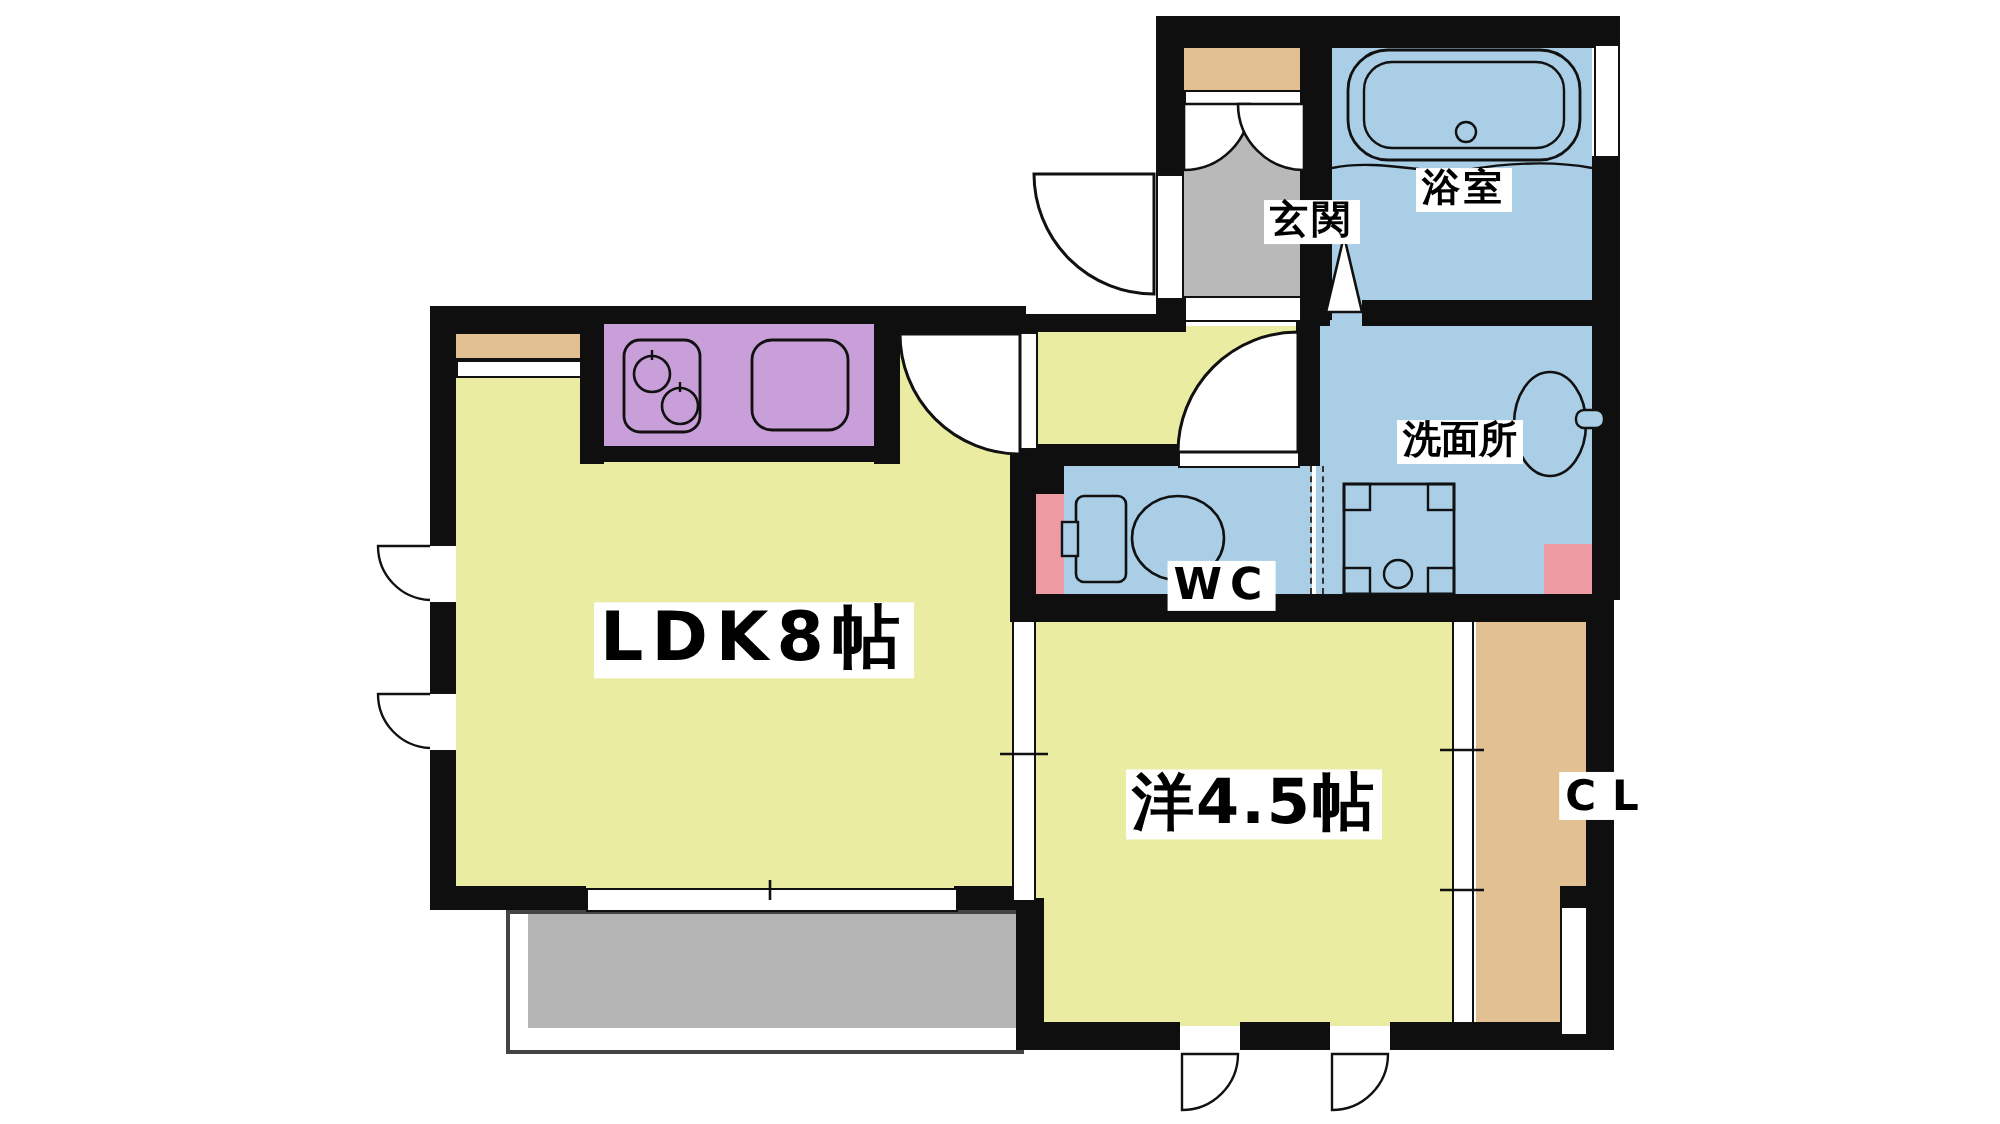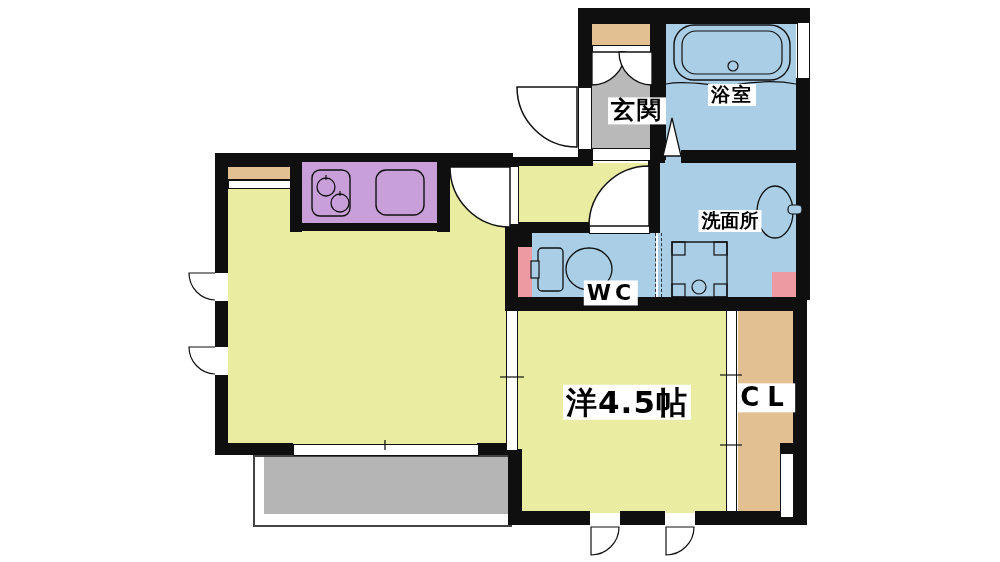--- a/index.html
+++ b/index.html
@@ -130,20 +130,21 @@
     <rect x="714" y="242" width="13" height="13" fill="none" stroke="#111" stroke-width="1.2"></rect>
     <rect x="672" y="284" width="13" height="13" fill="none" stroke="#111" stroke-width="1.2"></rect>
     <rect x="714" y="284" width="13" height="13" fill="none" stroke="#111" stroke-width="1.2"></rect>
     <circle cx="699" cy="287" r="7" fill="none" stroke="#111" stroke-width="1.2"></circle>
 
     <ellipse cx="589" cy="269" rx="23" ry="21" fill="#a9cee6" stroke="#111" stroke-width="1.3"></ellipse>
     <rect x="538" y="248" width="25" height="43" rx="4" fill="#a9cee6" stroke="#111" stroke-width="1.3"></rect>
     <rect x="531" y="261" width="8" height="17" fill="#a9cee6" stroke="#111" stroke-width="1.2"></rect>
   </svg>
 
+  <div class="label" style="left:377px;top:320px;font-size:34px;letter-spacing:4px;">LDK8帖</div>
   <div class="label" style="left:627px;top:402px;font-size:31px;letter-spacing:1px;text-align:center;">洋4.5帖</div>
-  <div class="label" style="left:766px;top:398px;font-size:26px;letter-spacing:8px;">CL</div>
-  <div class="label" style="left:637px;top:111px;font-size:24px;letter-spacing:2px;">玄関</div>
+  <div class="label" style="left:805px;top:398px;font-size:21px;letter-spacing:8px;">CL</div>
+  <div class="label" style="left:656px;top:111px;font-size:19px;letter-spacing:2px;">玄関</div>
   <div class="label" style="left:732px;top:95px;font-size:19px;letter-spacing:2px;">浴室</div>
   <div class="label" style="left:730px;top:221px;font-size:19px;">洗面所</div>
   <div class="label" style="left:611px;top:269px;font-size:22px;letter-spacing:4px;margin-top:24px;">WC</div>
 
 </div>
 
 </body></html>

